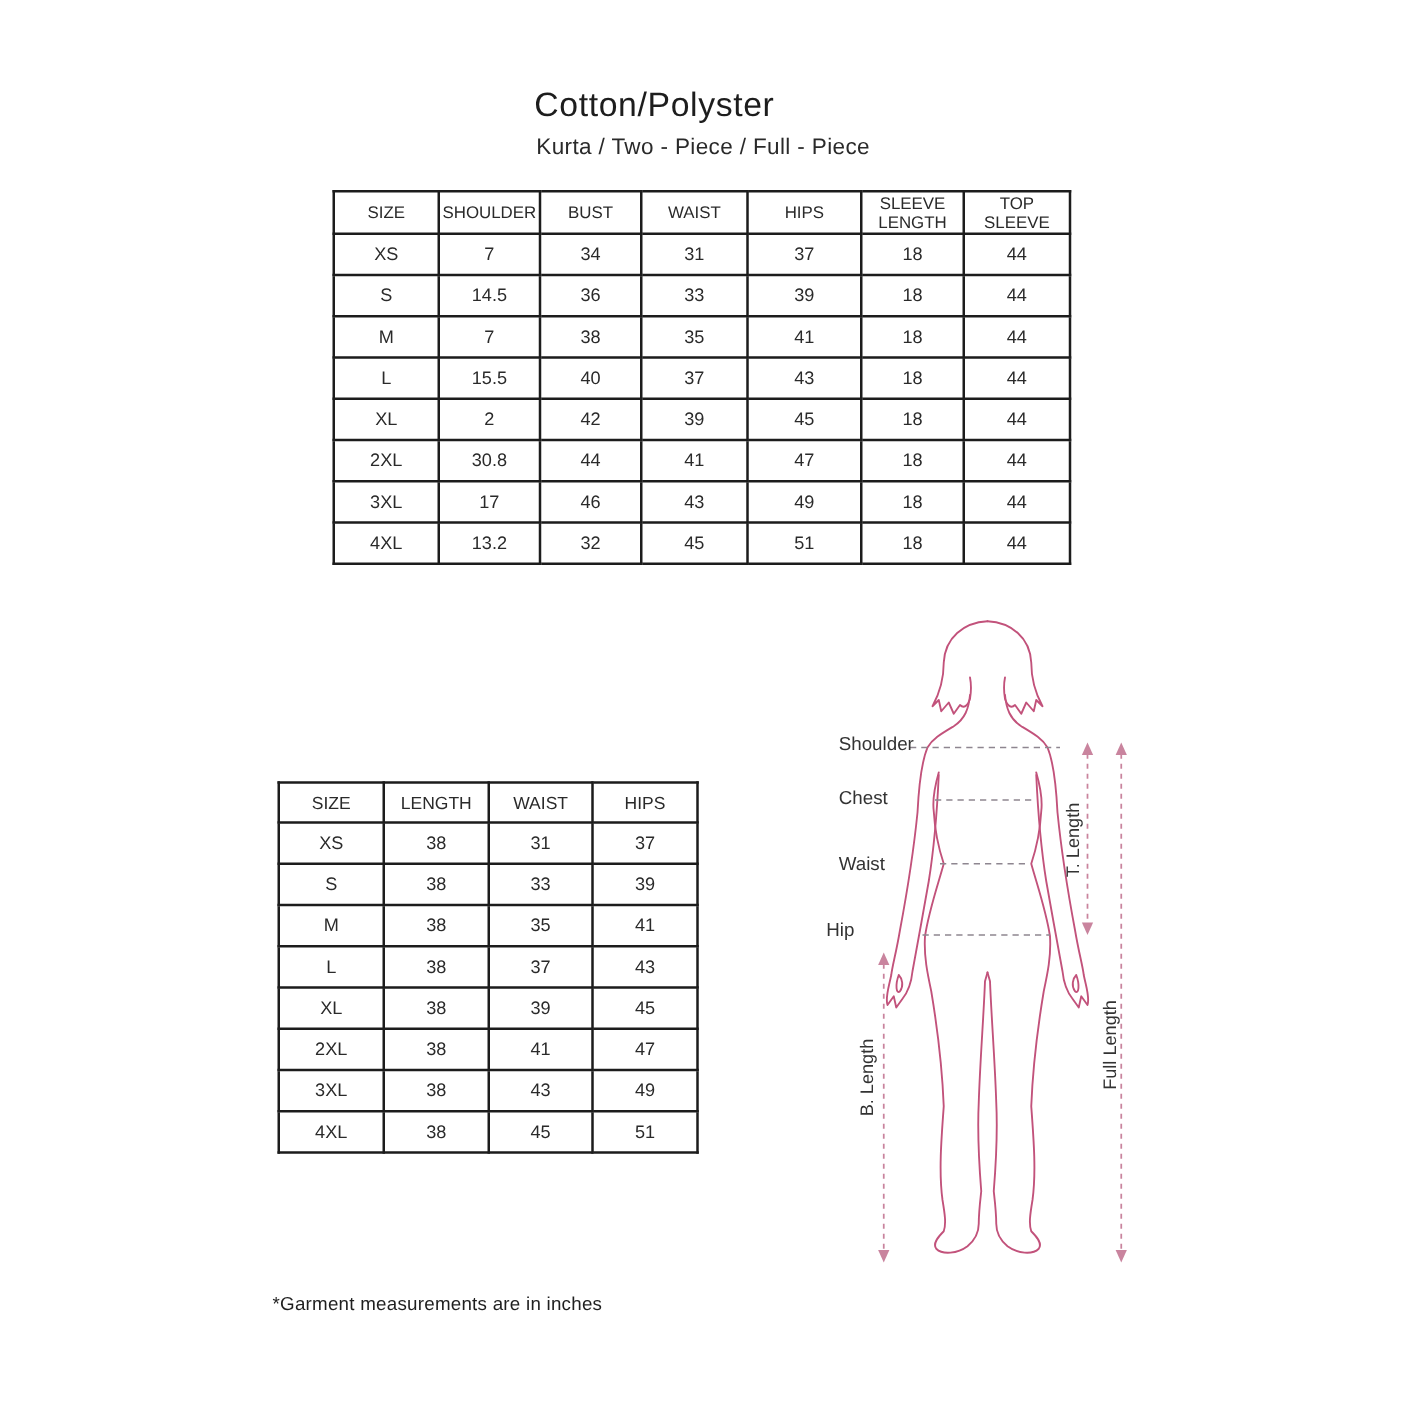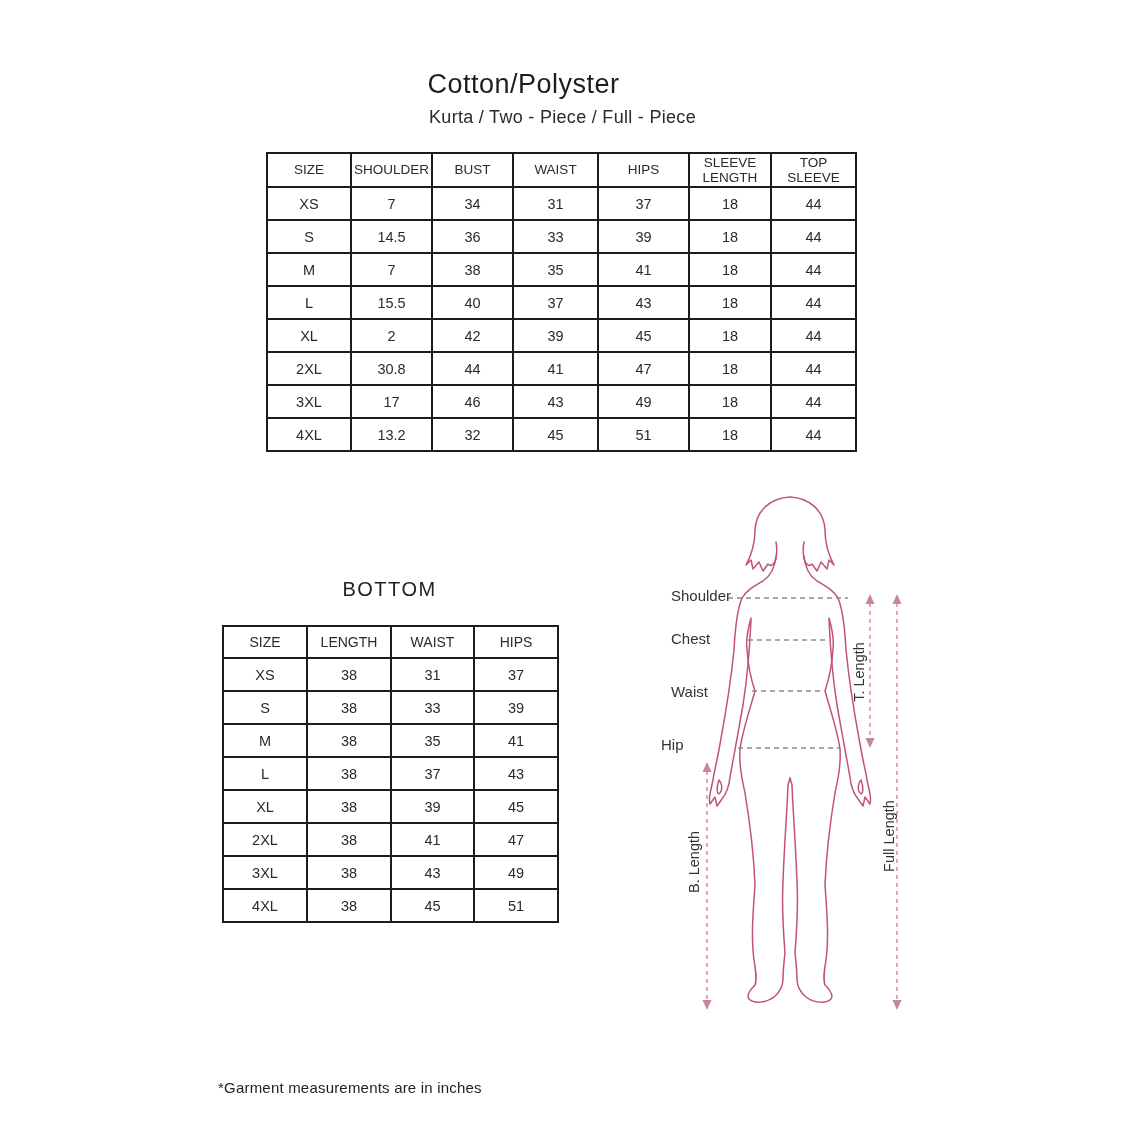--- a/index.html
+++ b/index.html
@@ -30,21 +30,21 @@
   .top-table th{height:32px;font-size:13.5px;line-height:1.12;}
   .top-table td{height:31px;font-size:14.5px;}
   .bottom-table{left:222px;top:625px;}
   .bottom-table th{height:30px;font-size:14px;}
   .bottom-table td{height:31px;font-size:14.5px;}
   .bottom-title{
     position:absolute;left:222px;top:578px;width:335px;text-align:center;
     font-size:20px;letter-spacing:1.5px;color:#222;
   }
   .footnote{
-    position:absolute;left:218px;top:1035px;font-size:15px;color:#1f1f1f;letter-spacing:.2px;margin-top:44px;
+    position:absolute;left:218px;top:1035px;font-size:15px;color:#1f1f1f;letter-spacing:.2px;
   }
   .figure-svg{position:absolute;left:650px;top:480px;}
   .fig-label{position:absolute;font-size:15px;color:#333;}
   .fig-label-vert{
     position:absolute;font-size:14.5px;color:#333;white-space:nowrap;
     transform:translate(-50%,-50%) rotate(-90deg);
   }
 </style>
 </head>
 <body>
@@ -144,21 +144,20 @@
           <td>13.2</td>
           <td>32</td>
           <td>45</td>
           <td>51</td>
           <td>18</td>
           <td>44</td>
         </tr>
       </tbody>
   </table>
 
-  <div class="bottom-title">BOTTOM</div>
 
   <table class="bottom-table">
     <colgroup>
       <col style="width:84px">
         <col style="width:84px">
         <col style="width:83px">
         <col style="width:84px">
     </colgroup>
     <thead>
       <tr>

